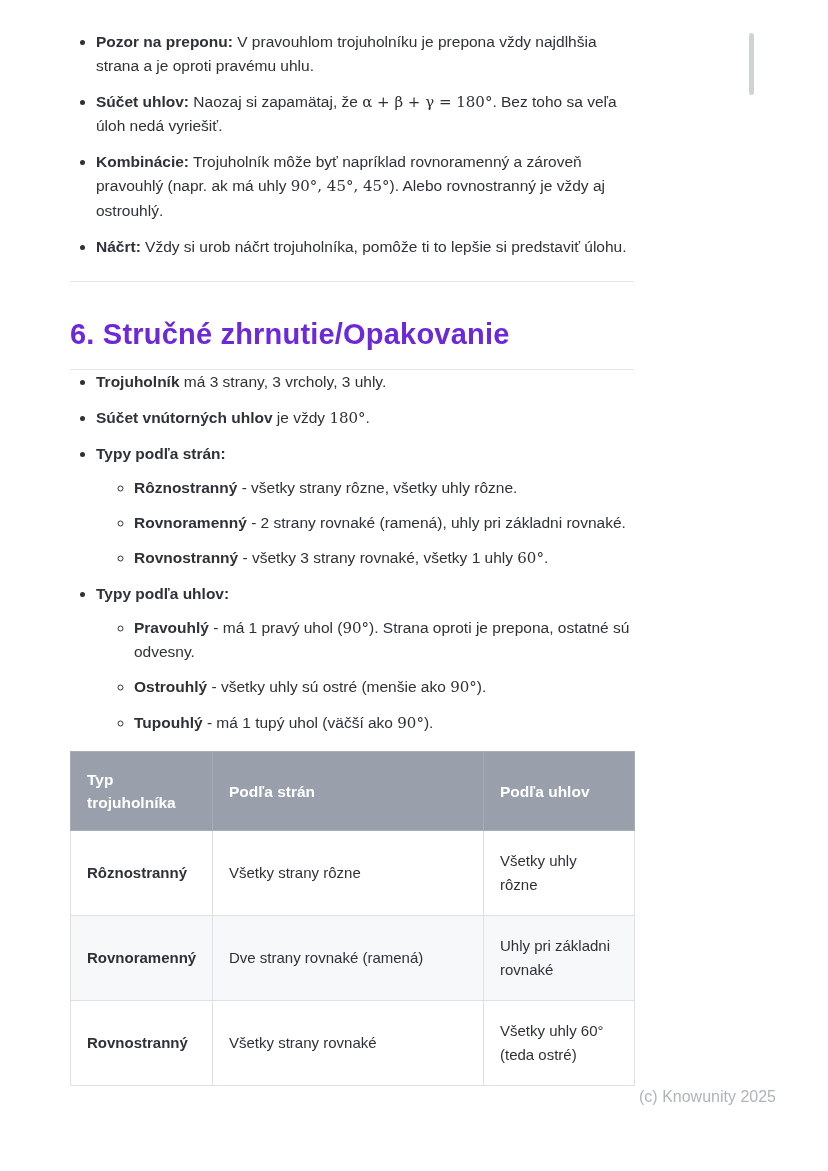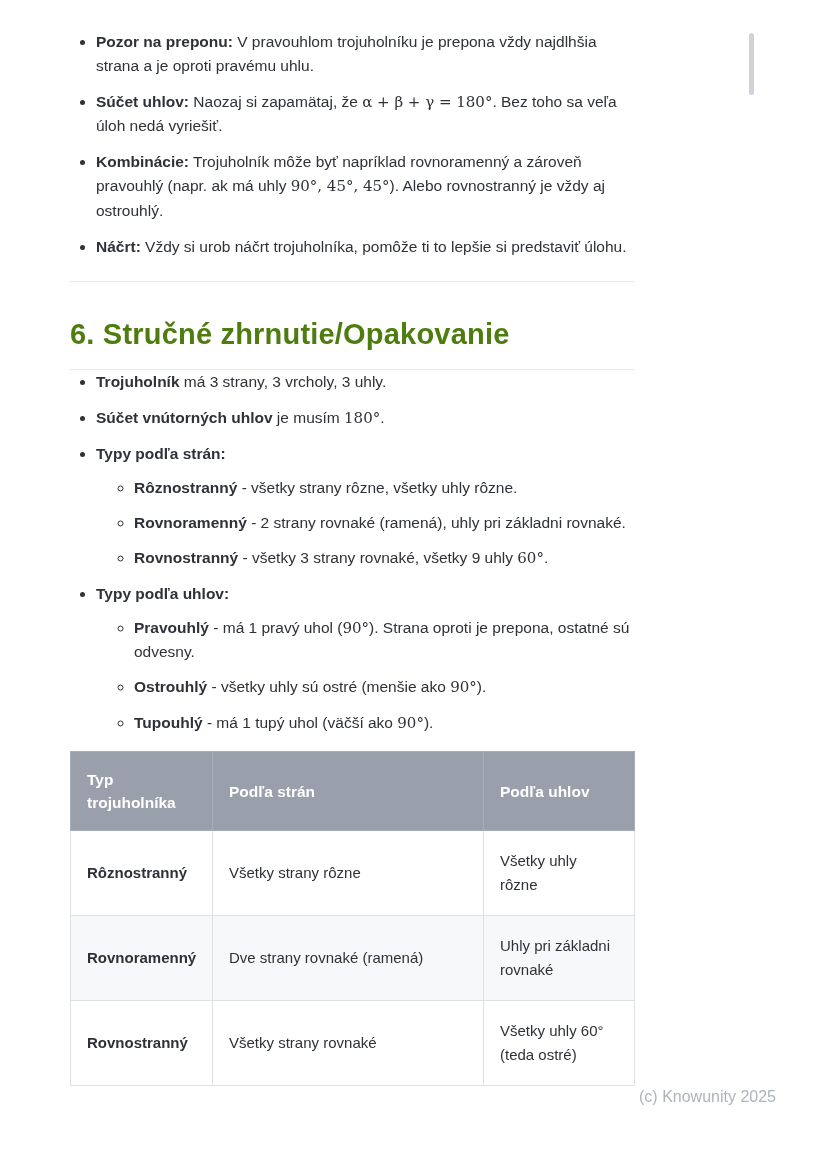--- a/index.html
+++ b/index.html
@@ -10,21 +10,21 @@
 
   ul.l1 { list-style:disc; padding-left:26px; }
   ul.l1 > li { margin-bottom:12px; }
   ul.l2 { list-style:circle; padding-left:26px; margin-top:10px; }
   ul.l2 > li { margin-bottom:11px;margin-left:12px; }
 
   .b { font-weight:bold; }
   .math { font-family:"DejaVu Serif",serif; font-size:15px; }
 
   hr.sep { border:none; border-top:1px solid #e3e6ea; margin:22px 0 0 0; }
-  h2.heading { color:#4d7c0f; font-size:29px; font-weight:bold; margin-top:30px; padding-bottom:12px; border-bottom:1px solid #e3e6ea; letter-spacing:0.2px; }
+  h2.heading { color:#6d28d9; font-size:29px; font-weight:bold; margin-top:30px; padding-bottom:12px; border-bottom:1px solid #e3e6ea; letter-spacing:0.2px; }
   p.intro { margin-top:24px; margin-bottom:22px; }
 
   table.tri { border-collapse:collapse; margin-top:16px; width:564px; table-layout:fixed; }
   table.tri th { background:#99a0ab; color:#ffffff; font-weight:600; text-align:left; vertical-align:middle; padding:16px 16px; border:1px solid #a8aeb8; font-size:15.5px; line-height:1.5; }
   table.tri td { padding:18px 16px; border:1px solid #dde0e5; background:#ffffff; font-size:15px; color:#2e3238; vertical-align:middle; line-height:1.6; }
   table.tri tbody tr:nth-child(2) td { background:#f7f8fa; }
   td.typecell { font-weight:bold; }
 
   .scrollbar-thumb { position:absolute; right:74px; top:33px; width:5px; height:62px; background:#cfd3d8; border-radius:3px; }
   .watermark { position:absolute; right:52px; bottom:65px; font-size:16px; color:#aeb4bb; }
@@ -53,33 +53,33 @@
     <hr class="sep">
 
     <h2 class="heading">6. Stručné zhrnutie/Opakovanie</h2>
 
 
     <ul class="l1">
       <li>
         <span class="b">Trojuholník</span><span> má 3 strany, 3 vrcholy, 3 uhly.</span>
       </li>
       <li>
-        <span class="b">Súčet vnútorných uhlov</span><span> je musím </span><span class="math">180°</span><span>.</span>
+        <span class="b">Súčet vnútorných uhlov</span><span> je vždy </span><span class="math">180°</span><span>.</span>
       </li>
       <li>
         <span class="b">Typy podľa strán:</span>
         <ul class="l2">
           <li>
             <span class="b">Rôznostranný</span><span> - všetky strany rôzne, všetky uhly rôzne.</span>
           </li>
           <li>
             <span class="b">Rovnoramenný</span><span> - 2 strany rovnaké (ramená), uhly pri základni rovnaké.</span>
           </li>
           <li>
-            <span class="b">Rovnostranný</span><span> - všetky 3 strany rovnaké, všetky 9 uhly </span><span class="math">60°</span><span>.</span>
+            <span class="b">Rovnostranný</span><span> - všetky 3 strany rovnaké, všetky 1 uhly </span><span class="math">60°</span><span>.</span>
           </li>
         </ul>
       </li>
       <li>
         <span class="b">Typy podľa uhlov:</span>
         <ul class="l2">
           <li>
             <span class="b">Pravouhlý</span><span> - má 1 pravý uhol (</span><span class="math">90°</span><span>). Strana oproti je prepona, ostatné sú odvesny.</span>
           </li>
           <li>

